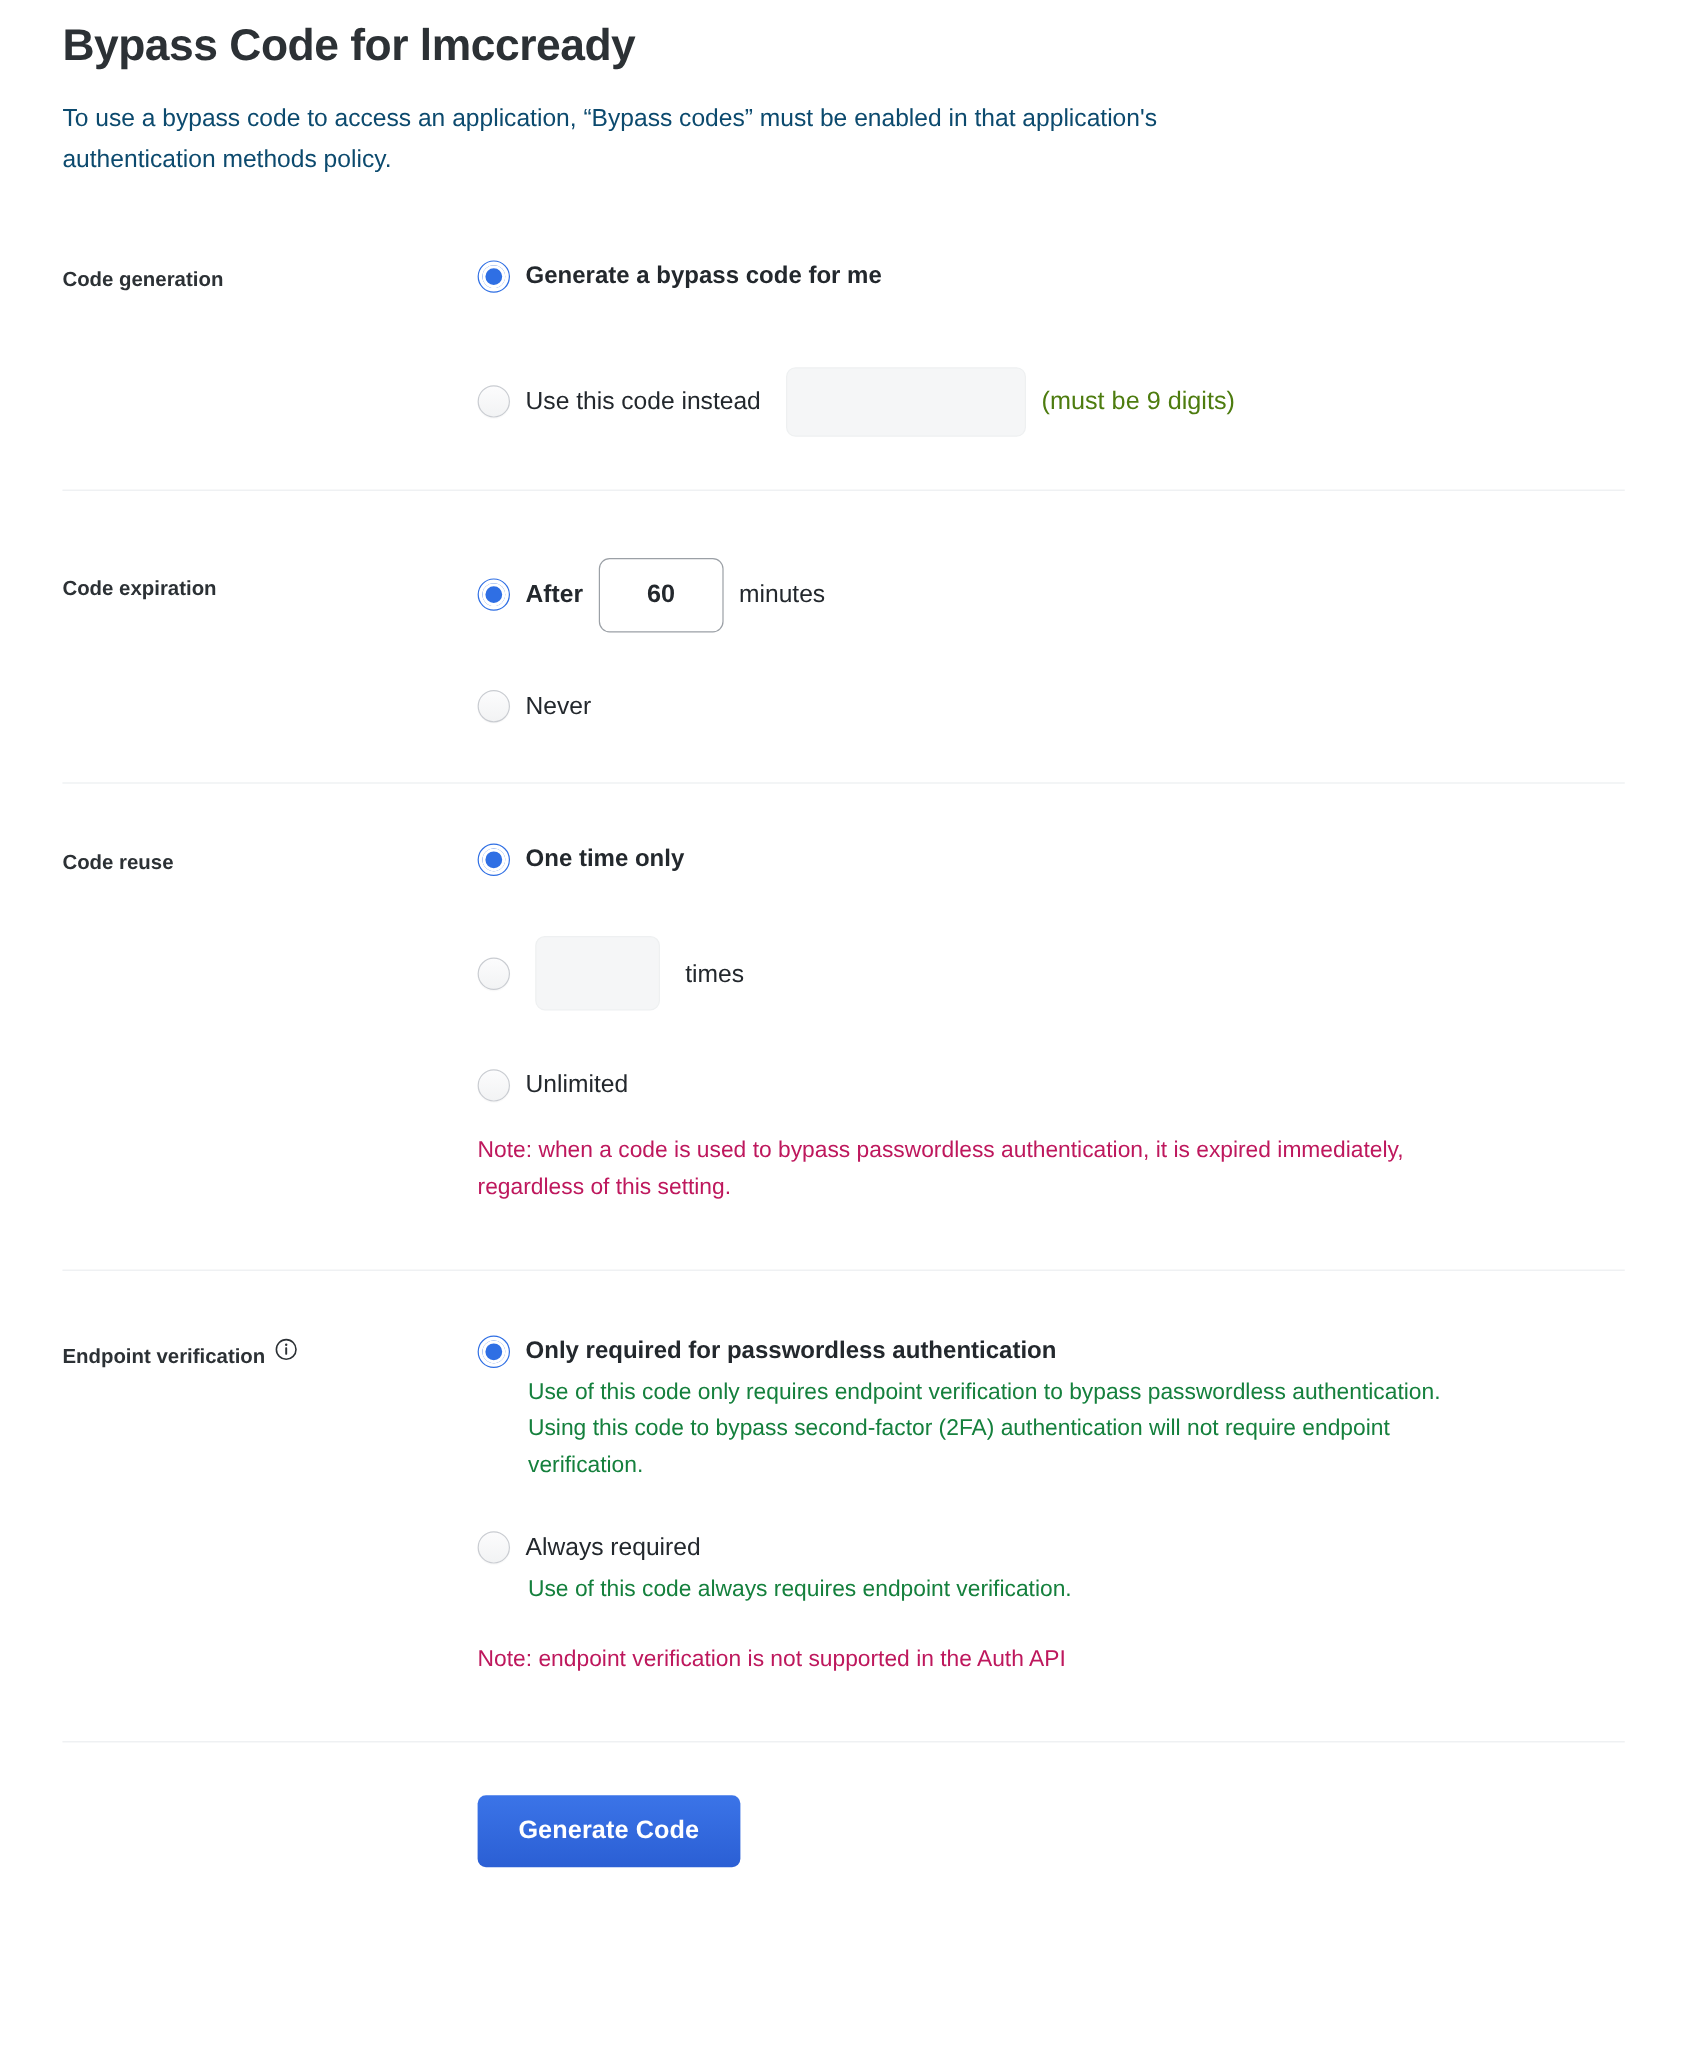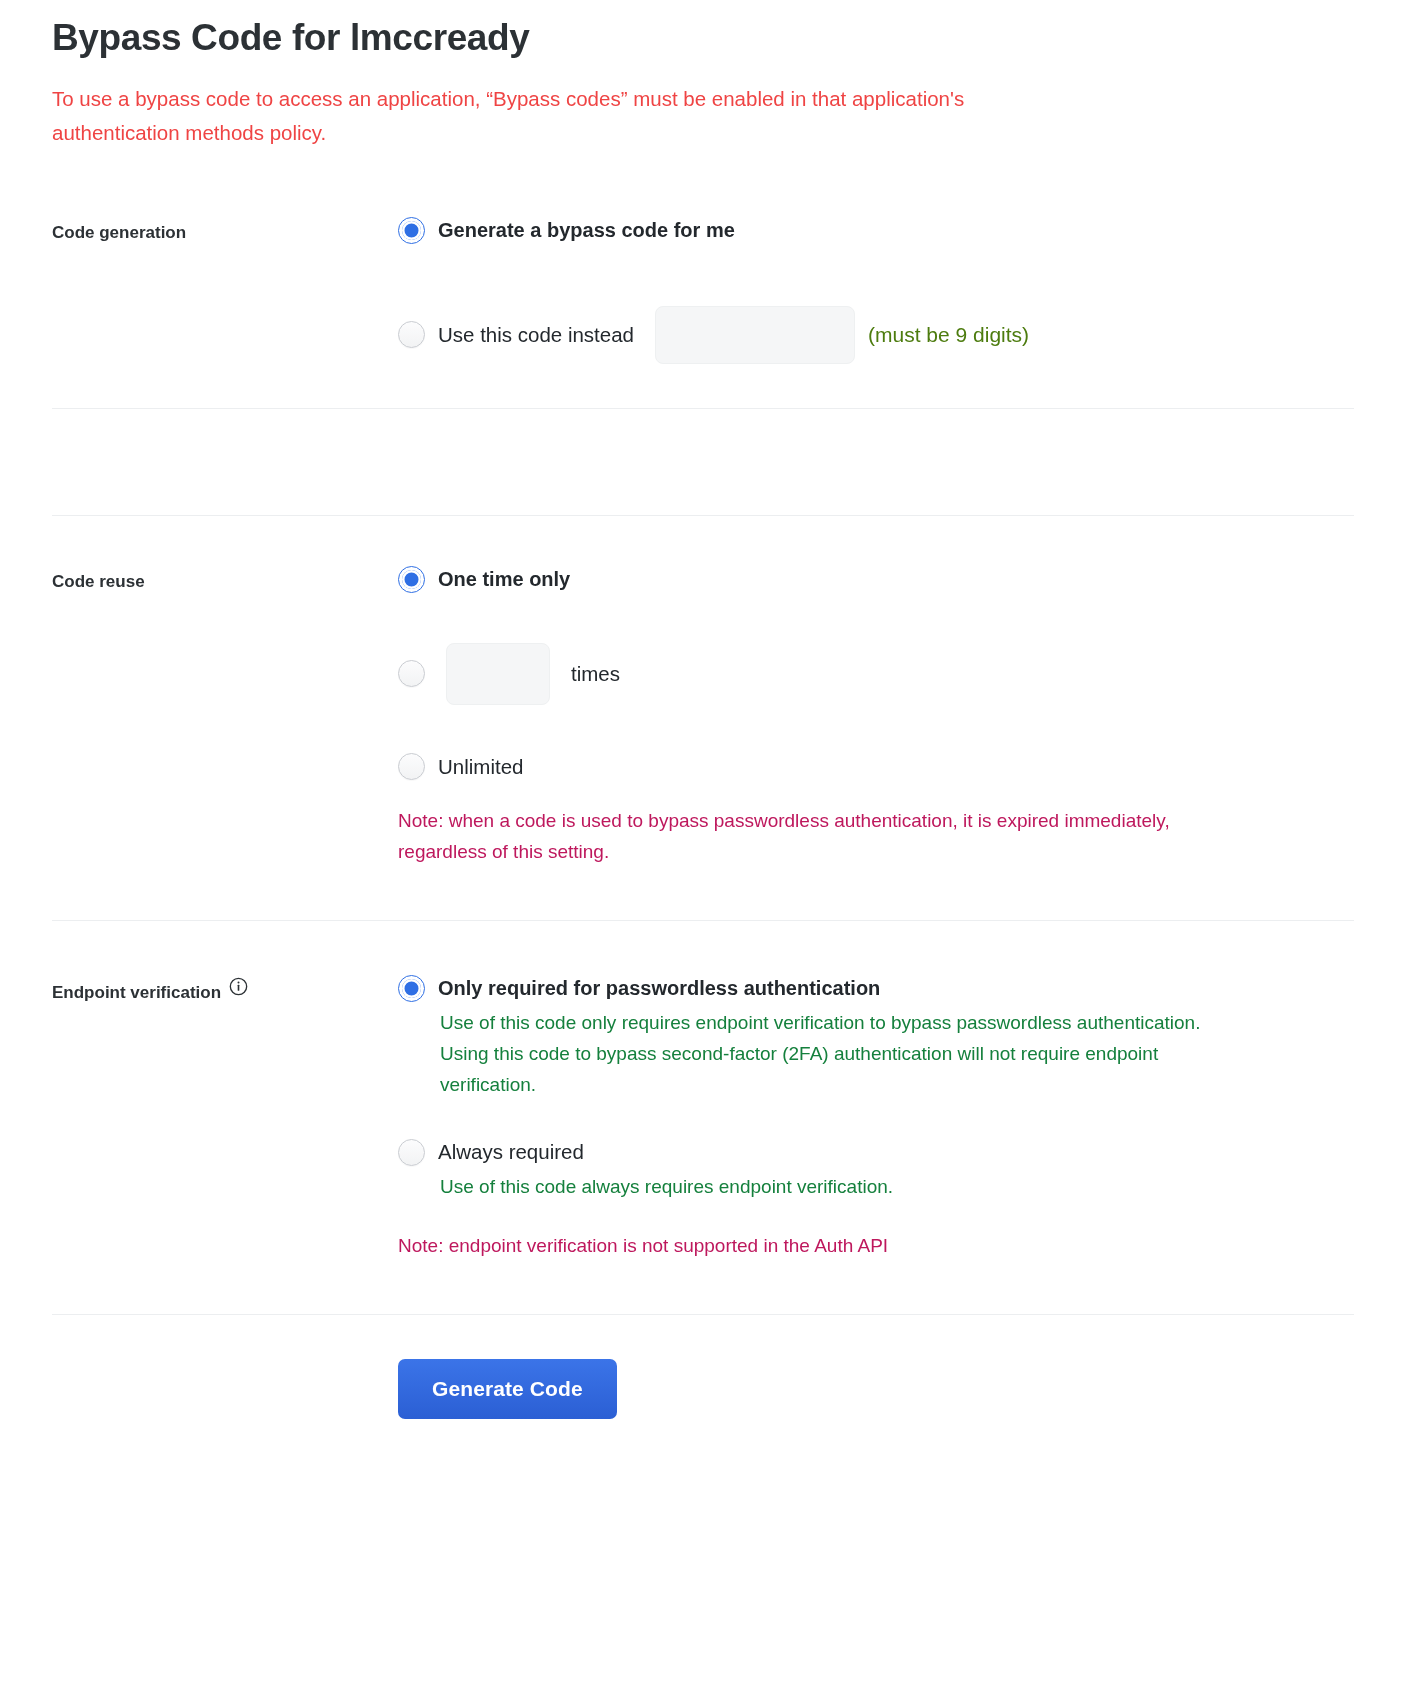--- a/index.html
+++ b/index.html
@@ -30,21 +30,21 @@
     font-weight: bold;
     letter-spacing: -0.4px;
     color: #2c3135;
     margin: 0;
     padding-top: 16px;
     line-height: 1.2;
   }
   .page-desc {
     font-size: 20.5px;
     line-height: 1.62;
-    color: #ef4444;
+    color: #0c4a6e;
     margin: 22px 0 0 0;
     max-width: 960px;
   }
 
   
   .form-section {
     display: flex;
     align-items: flex-start;
     padding: 0;
   }
@@ -219,20 +219,40 @@
           <span class="hint">(must be 9 digits)</span>
         </div>
 
       </div>
     </div>
 
     <div style="height:44px"></div>
     <hr class="divider">
 
     <div style="height:56px"></div>
+    <div class="form-section">
+      <div class="section-label-col" style="padding-top:14px;">
+        <span class="section-label">Code expiration</span>
+      </div>
+      <div class="section-body">
+
+        <div class="radio-row">
+          <span class="radio on"></span>
+          <span class="radio-label bold" style="font-size:20.5px;">After</span>
+          <input class="input-text" type="text" value="60" style="">
+          <span class="radio-label">minutes</span>
+        </div>
+
+        <div class="radio-row" style="margin-top:48px;">
+          <span class="radio off"></span>
+          <span class="radio-label">Never</span>
+        </div>
+
+      </div>
+    </div>
 
     <div style="height:50px"></div>
     <hr class="divider">
 
     <div style="height:50px"></div>
     <div class="form-section">
       <div class="section-label-col">
         <span class="section-label">Code reuse</span>
       </div>
       <div class="section-body">

